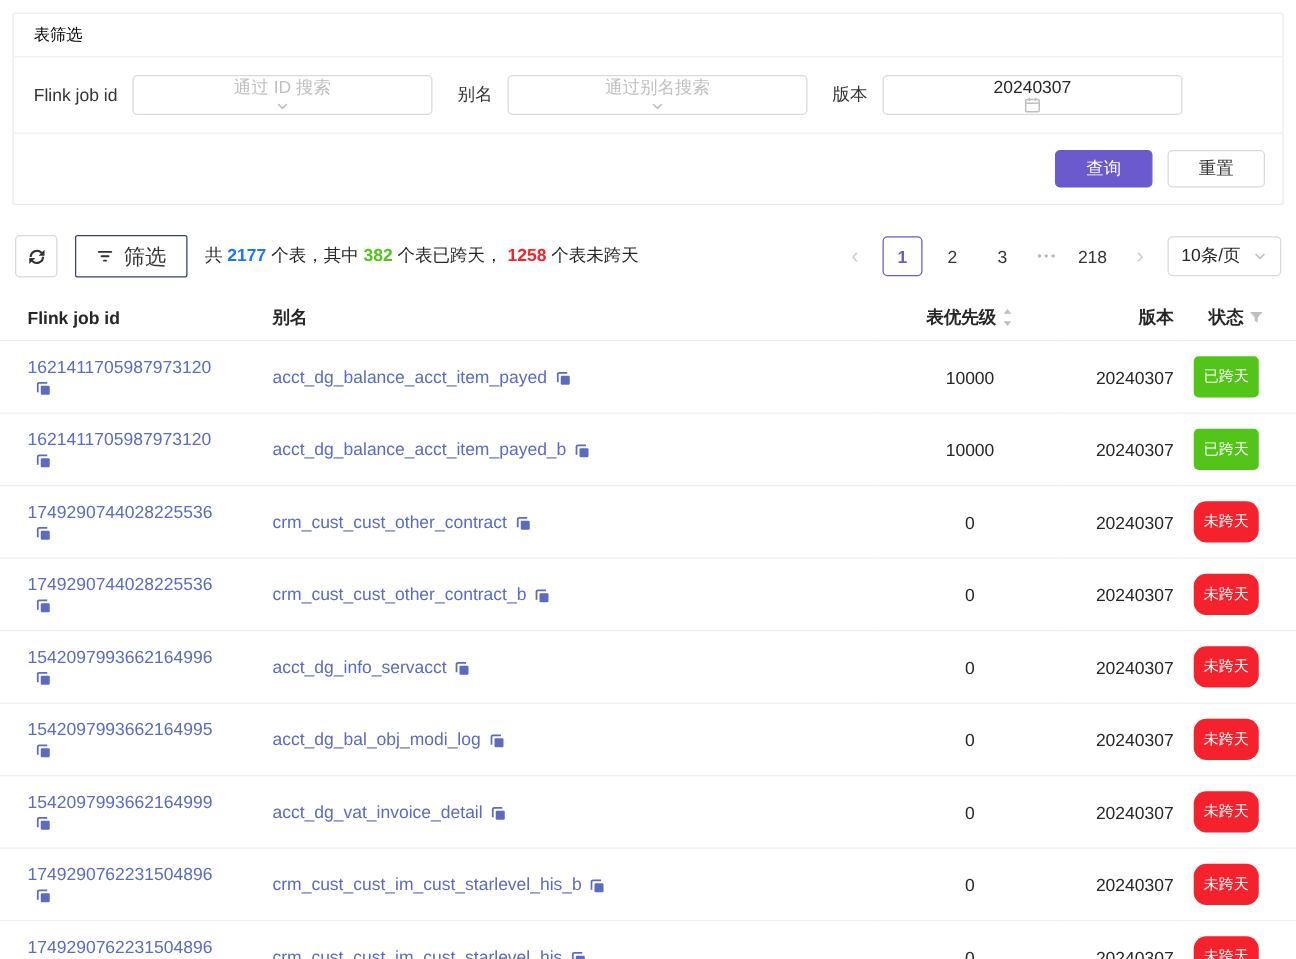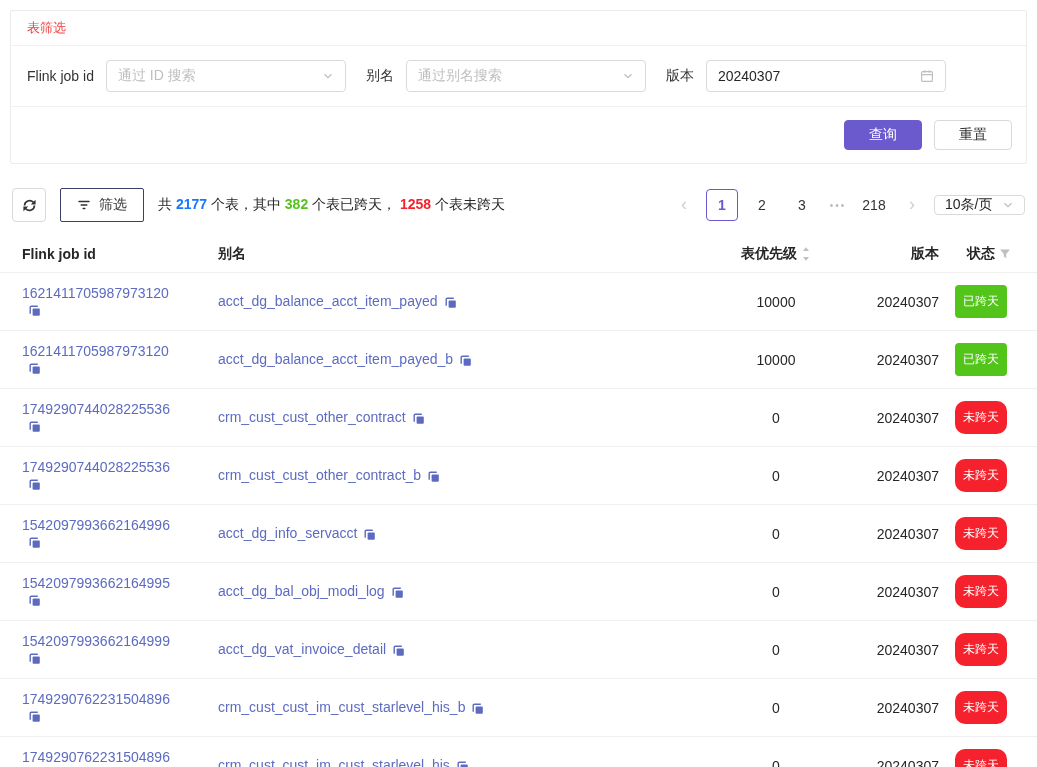--- a/index.html
+++ b/index.html
@@ -6,29 +6,29 @@
   html,body { margin:0; padding:0; background:#fff; }
   body {
     width:1037px; min-height:767px;
     font-family:"Liberation Sans","DejaVu Sans",sans-serif;
     font-size:14px; color:#262626;
   }
   .ic { display:inline-block; vertical-align:middle; }
 
   
   .filter-card { margin:10px 10px 0 10px; border:1px solid #ebebeb; border-radius:2px; background:#fff; }
-  .card-header { padding:8px 16px; font-size:13px; color:#ef4444; border-bottom:1px solid #f0f0f0; }
+  .card-header { padding:8px 16px; font-size:13px; color:#000000; border-bottom:1px solid #f0f0f0; }
   .card-body { display:flex; align-items:center; padding:14px 16px; border-bottom:1px solid #f0f0f0; }
   .field { display:flex; align-items:center; }
   .field + .field { margin-left:20px; }
   .field-label { margin-right:12px; color:#333; white-space:nowrap; }
   .select, .date-input {
     width:240px; height:32px; border:1px solid #d9d9d9; border-radius:4px;
     display:flex; align-items:center; justify-content:space-between;
-    padding:0 11px; background:#fff; cursor:pointer;
+    padding:0 11px; background:#fff; cursor:pointer;flex-direction:column;
   }
   .placeholder { color:#bfbfbf; }
   .date-value { color:#262626; }
   .chev, .cal { color:#bfbfbf; }
   .card-footer { display:flex; justify-content:flex-end; gap:12px; padding:13px 14px; }
   .btn {
     height:30px; padding:0 24px; border-radius:4px; border:1px solid #d9d9d9;
     background:#fff; color:#333; font-size:14px; cursor:pointer;
     font-family:inherit; display:inline-flex; align-items:center;
   }
@@ -37,21 +37,21 @@
   
   .toolbar { display:flex; align-items:center; margin:24px 12px 0 12px; }
   .icon-btn {
     width:34px; height:34px; border:1px solid #d9d9d9; border-radius:4px;
     background:#fff; display:inline-flex; align-items:center; justify-content:center;
     color:#333; cursor:pointer;
   }
   .filter-btn {
     margin-left:14px; height:34px; padding:0 16px; border:1px solid #39406a;
     border-radius:2px; background:#fff; color:#333; display:inline-flex;
-    align-items:center; gap:8px; cursor:pointer; font-size:14px; font-family:inherit;
+    align-items:center; gap:8px; cursor:pointer; font-size:17px; font-family:inherit;
   }
   .summary { margin-left:14px; color:#262626; white-space:nowrap; }
   .summary b { font-weight:700; }
   .c-blue  { color:var(--blue); }
   .c-green { color:var(--success); }
   .c-red   { color:var(--danger); }
 
   
   .pagination { display:flex; align-items:center; gap:8px; }
   .toolbar .pagination { margin-left:auto; }
@@ -59,21 +59,21 @@
     min-width:28px; height:32px; line-height:30px; text-align:center;
     color:#cfcfcf; font-size:18px; cursor:pointer; user-select:none;
   }
   .page-item {
     min-width:32px; height:32px; line-height:30px; text-align:center;
     border:1px solid transparent; border-radius:4px; color:#333; cursor:pointer;
   }
   .page-item.active { border-color:var(--primary); color:var(--primary); font-weight:600; }
   .page-ellipsis { color:#b8b8b8; letter-spacing:2px; font-size:10px; min-width:24px; text-align:center; cursor:pointer; }
   .size-select {
-    height:20px; min-width:91px; border:1px solid #d9d9d9; border-radius:4px;
+    height:32px; min-width:91px; border:1px solid #d9d9d9; border-radius:4px;
     display:flex; align-items:center; justify-content:space-between; gap:8px;
     padding:0 10px; cursor:pointer; background:#fff;
   }
 
   
   table { width:100%; border-collapse:collapse; margin-top:14px; table-layout:fixed; }
   th { font-weight:700; color:#262626; }
   th, td { padding:12px 8px; border-bottom:1px solid #efefef; font-size:14px; }
   th { padding-top:9px; padding-bottom:9px; }
   .col-id    { width:196px; padding-left:22px; text-align:left; }

